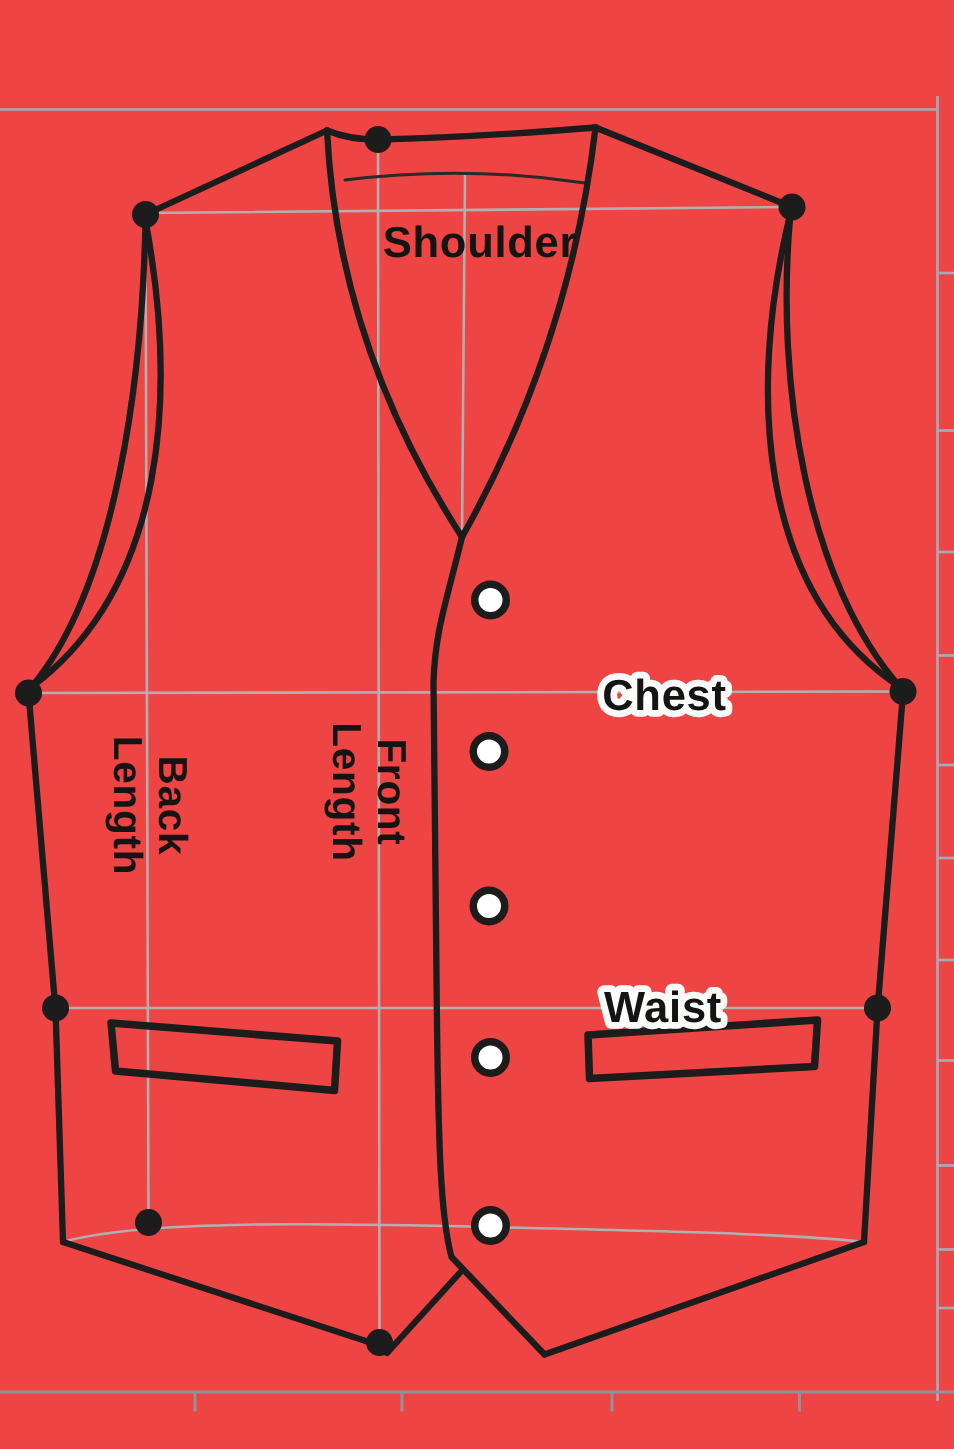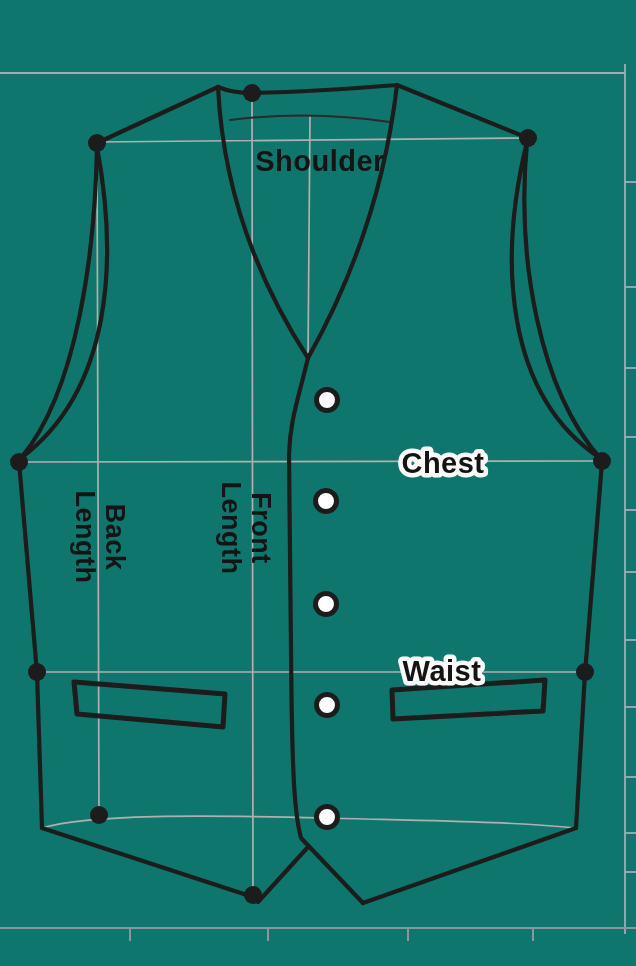--- a/index.html
+++ b/index.html
@@ -1,19 +1,19 @@
 <!DOCTYPE html>
 <html><head>
 <meta charset="utf-8">
 <style>
   html,body{margin:0;padding:0;background:#ffffff;}
   .canvas{
     position:relative;
     width:636px;height:966px;
-    background:#0f766e;
+    background:#ef4444;
     overflow:hidden;
     font-family:"Liberation Sans", sans-serif;
   }
   svg{display:block}
   .label{
     font-family:"Liberation Sans", sans-serif;
     font-size:29px;
     font-weight:600;
     fill:#141414;
     letter-spacing:0.5px;

